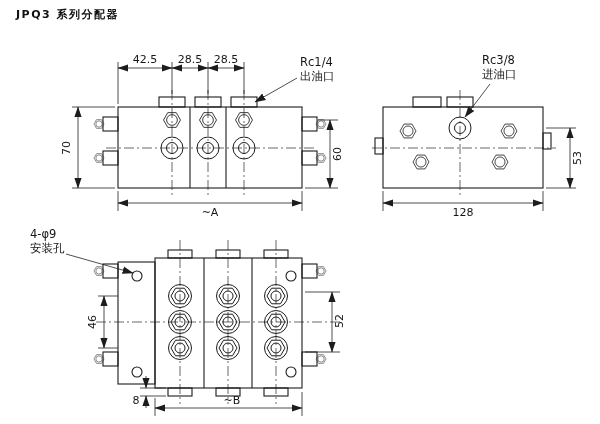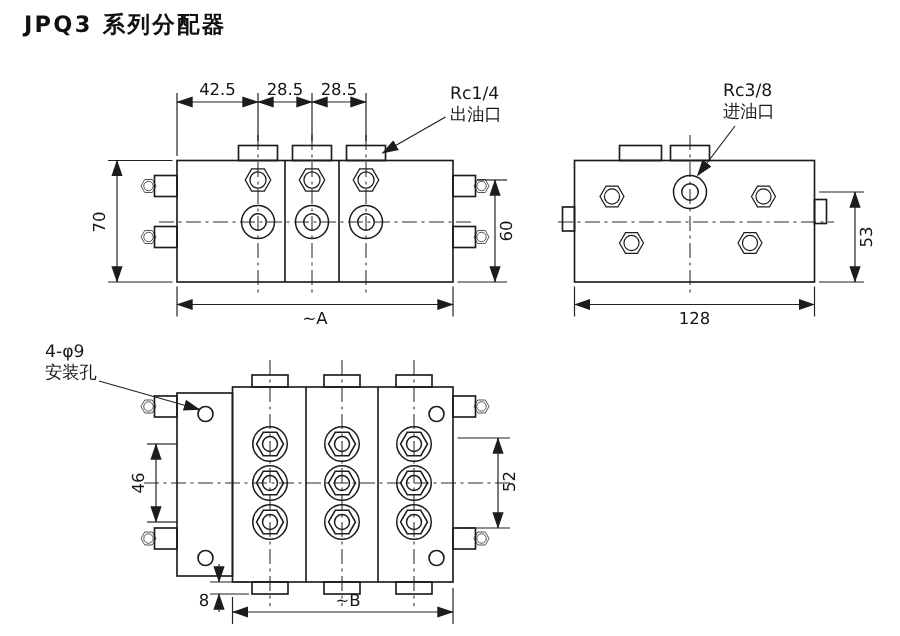--- a/index.html
+++ b/index.html
@@ -1,19 +1,19 @@
 <!DOCTYPE html>
 <html><head>
 <meta charset="utf-8">
 <style>
   * { margin:0; padding:0; box-sizing:border-box; }
   html,body { width:600px; height:424px; background:#ffffff;
     font-family:"DejaVu Sans","Liberation Sans",sans-serif; }
   .page { position:relative; width:600px; height:424px; background:#fff; overflow:hidden; }
-  .title { position:absolute; left:16px; top:7px; font-size:15px; font-weight:700;
+  .title { position:absolute; left:16px; top:7px; font-size:11px; font-weight:700;
     color:#111; letter-spacing:1.5px; }
   svg { position:absolute; left:0; top:0; }
   .ln line,.ln rect,.ln polygon,.ln circle { stroke:#1c1c1c; fill:none; stroke-width:1.1; }
   .ln use { stroke:#1c1c1c; fill:none; stroke-width:1; }
   .cl { stroke:#2a2a2a !important; stroke-width:0.7 !important; stroke-dasharray:10 3 2 3; }
   .dim line { stroke:#222; fill:none; stroke-width:0.8; }
   .dtx { font-size:11px; fill:#161616; }
   .lbl { font-size:11.5px; fill:#161616; }
 </style>
 </head>

